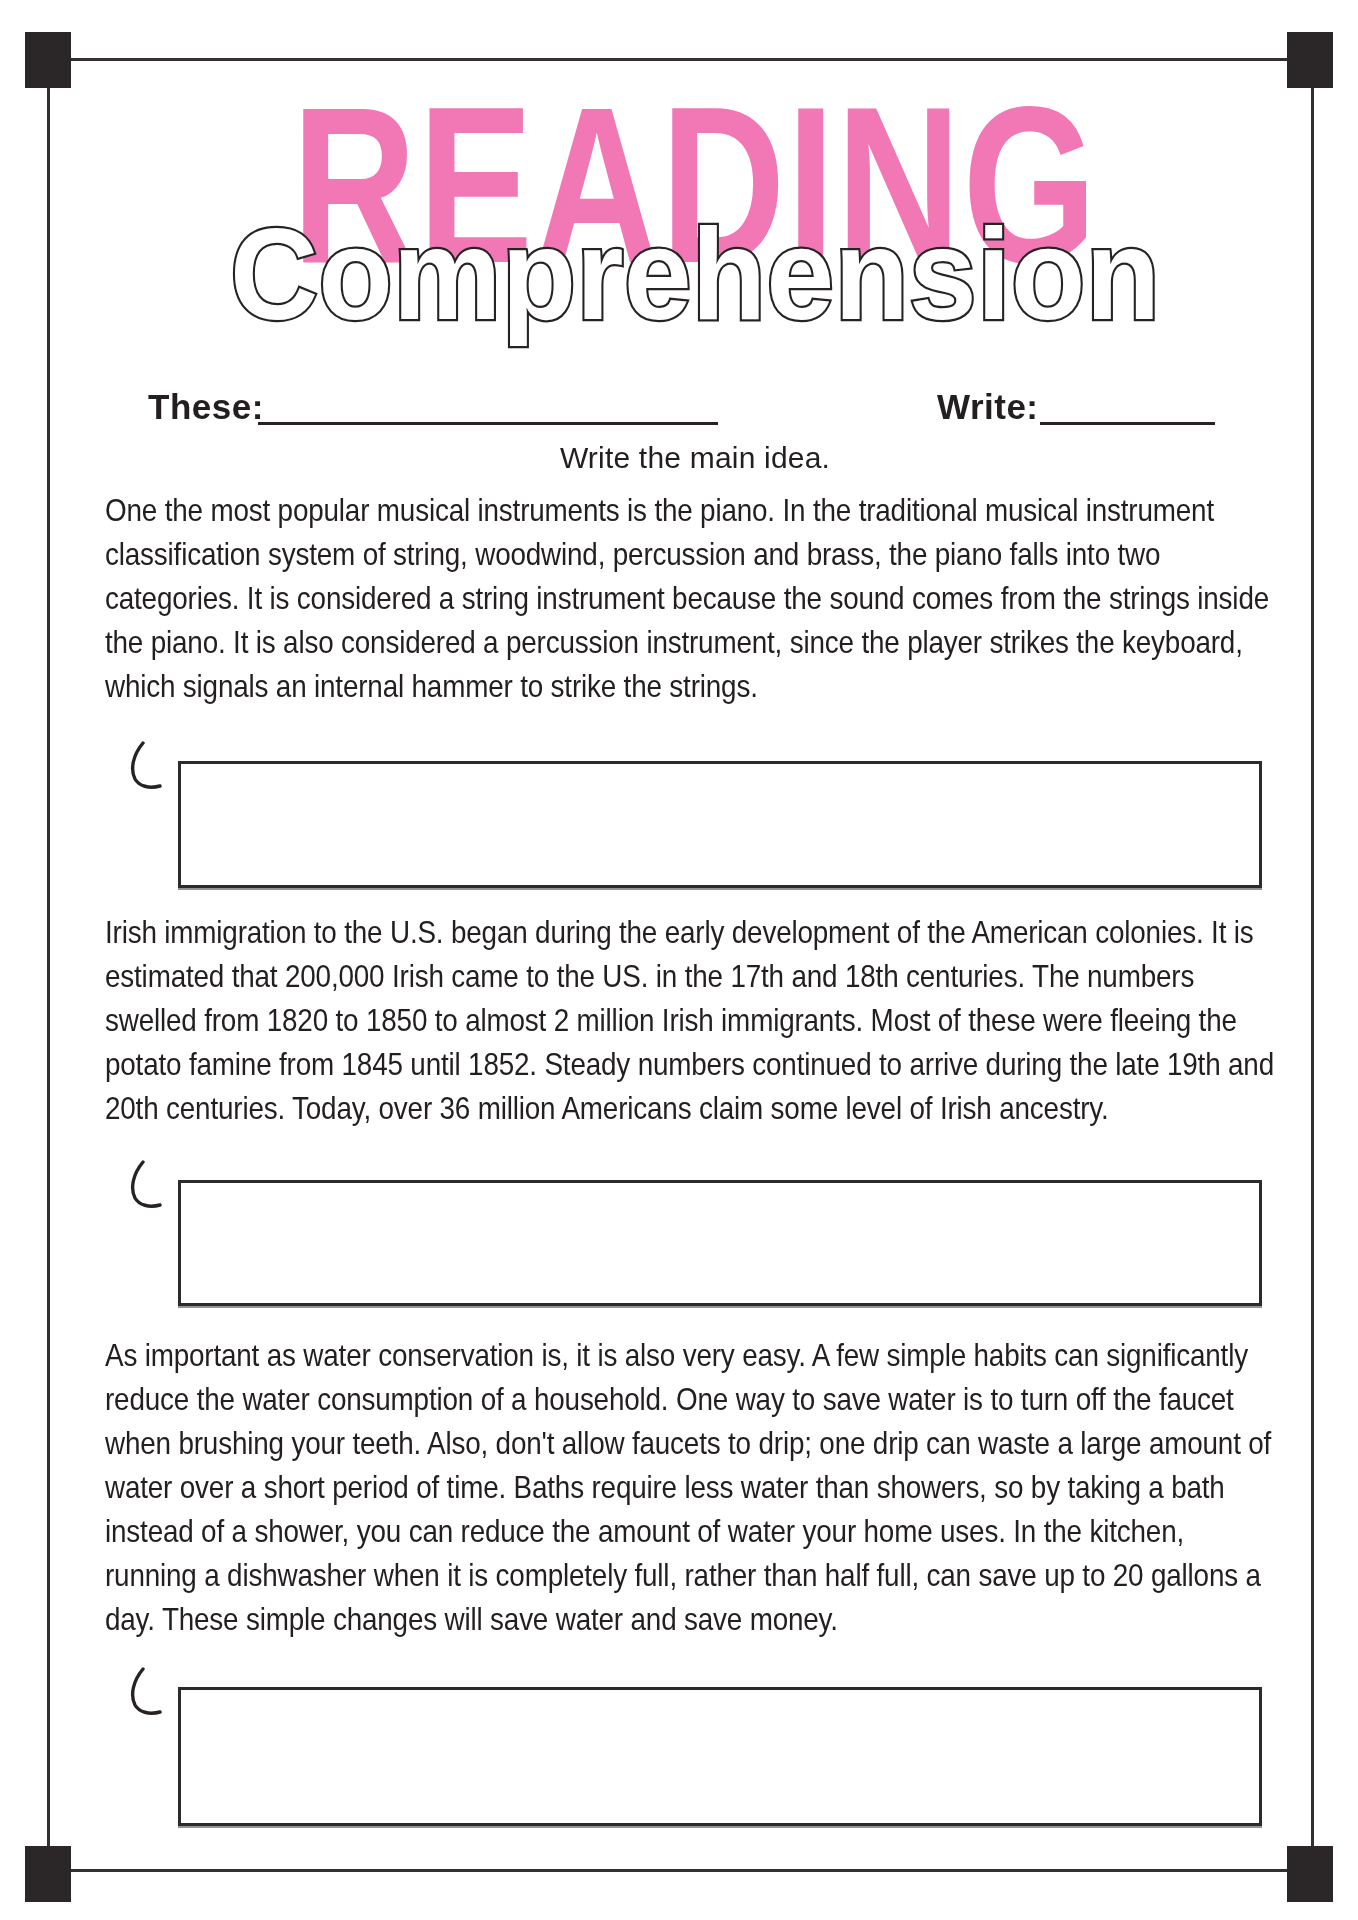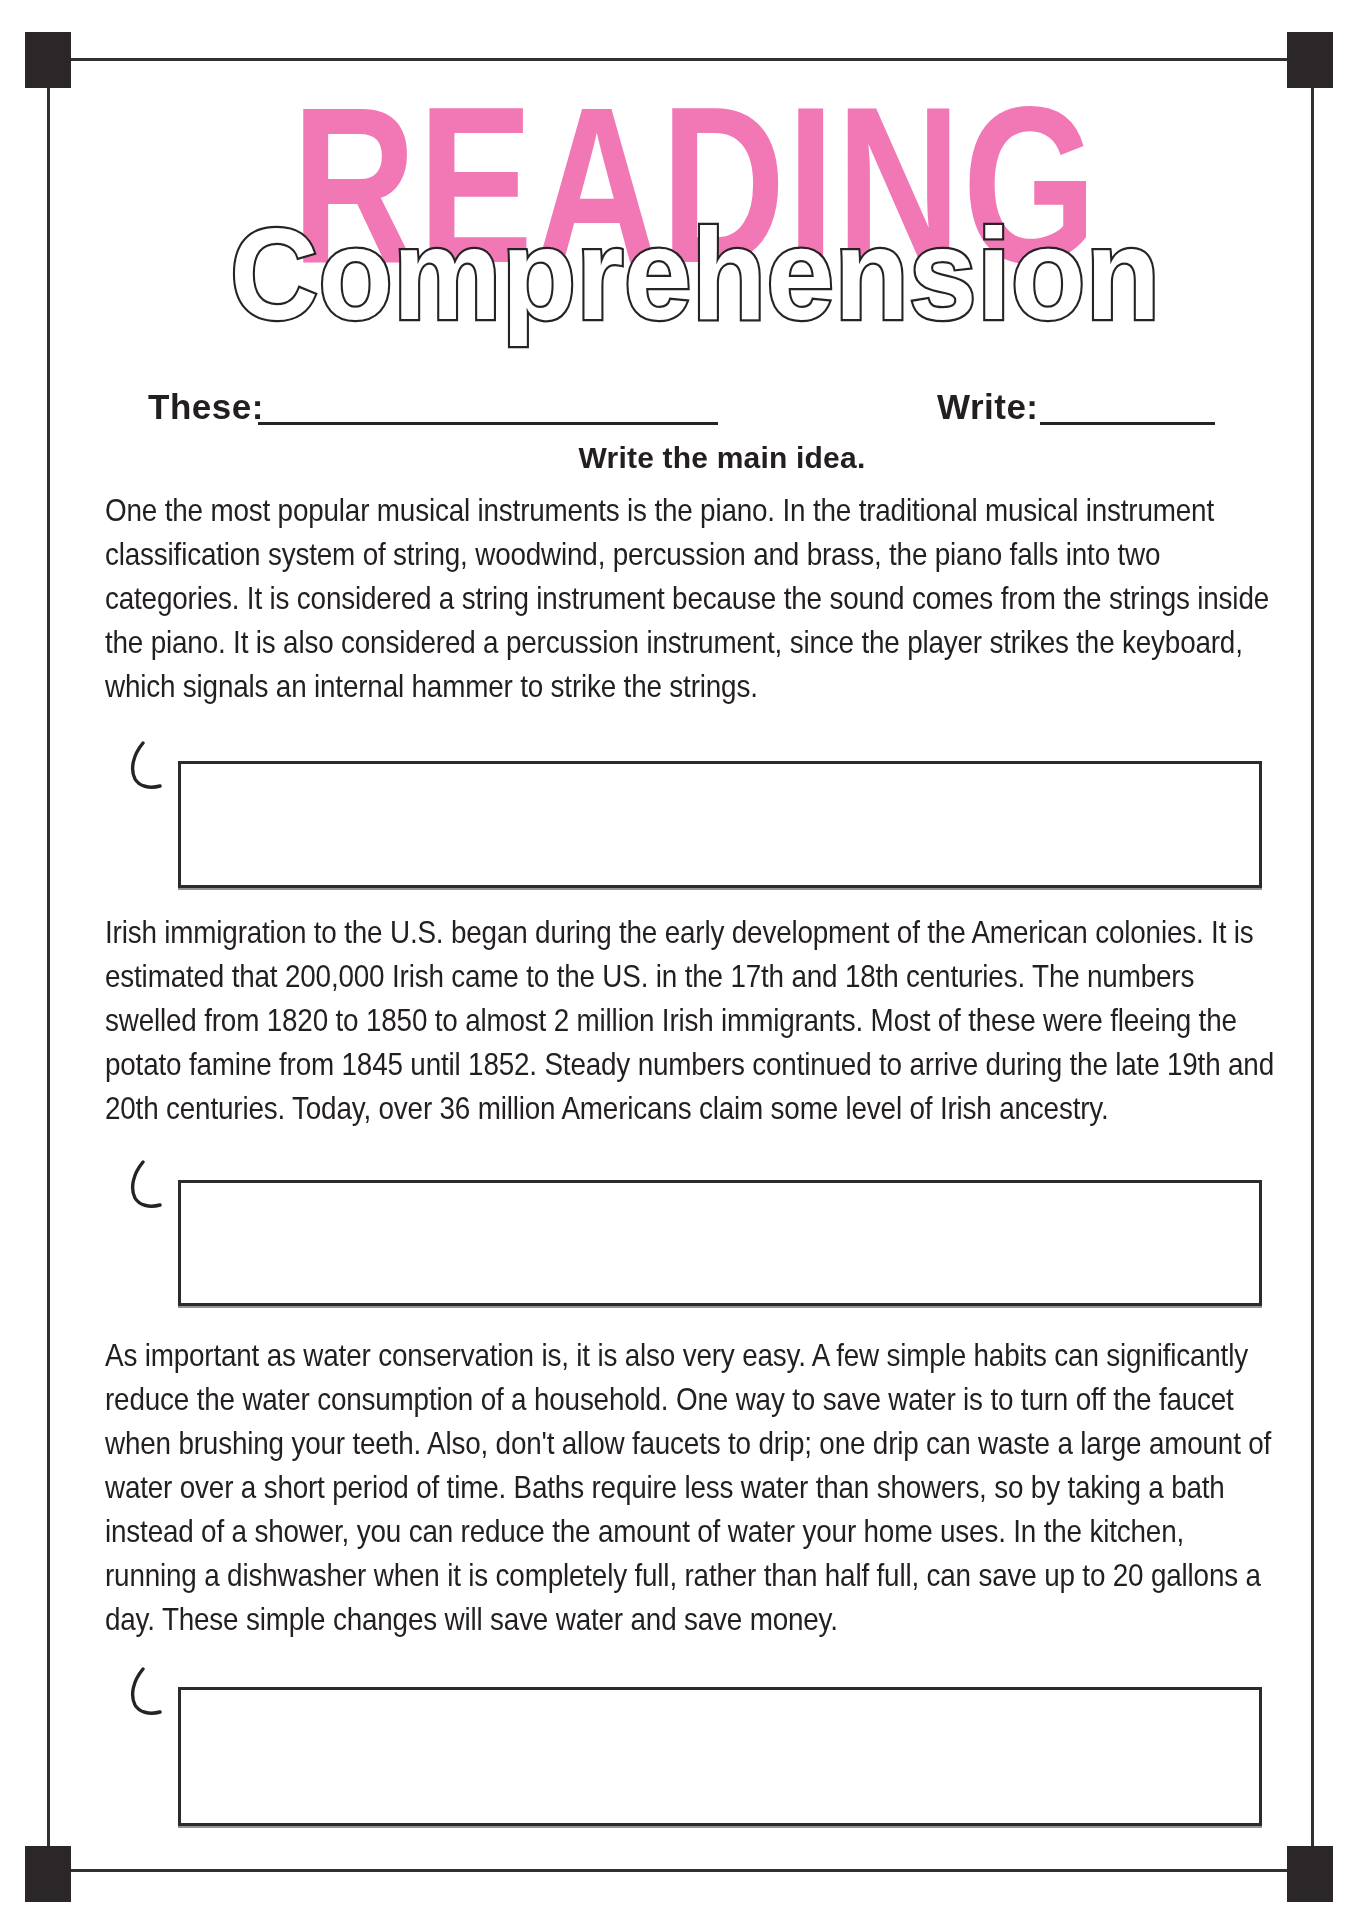--- a/index.html
+++ b/index.html
@@ -79,24 +79,23 @@
     height:34px;top:388px;
     font-size:28px;
   }
   .name-line{left:258px;width:460px;}
   .date-line{left:1040px;width:175px;}
 
   .instruction{
     position:absolute;
     left:50%;top:441px;
     transform:translateX(-50%);
-    font-size:30px;font-weight:700;line-height:1.1;
+    font-size:30px;font-weight:400;line-height:1.1;
     letter-spacing:.2px;
     white-space:nowrap;
-    margin-left:27px;
   }
 
   
   .passage{
     position:absolute;
     left:105px;
     width:1345px;
     margin:0;
     font-size:32px;
     line-height:44px;

